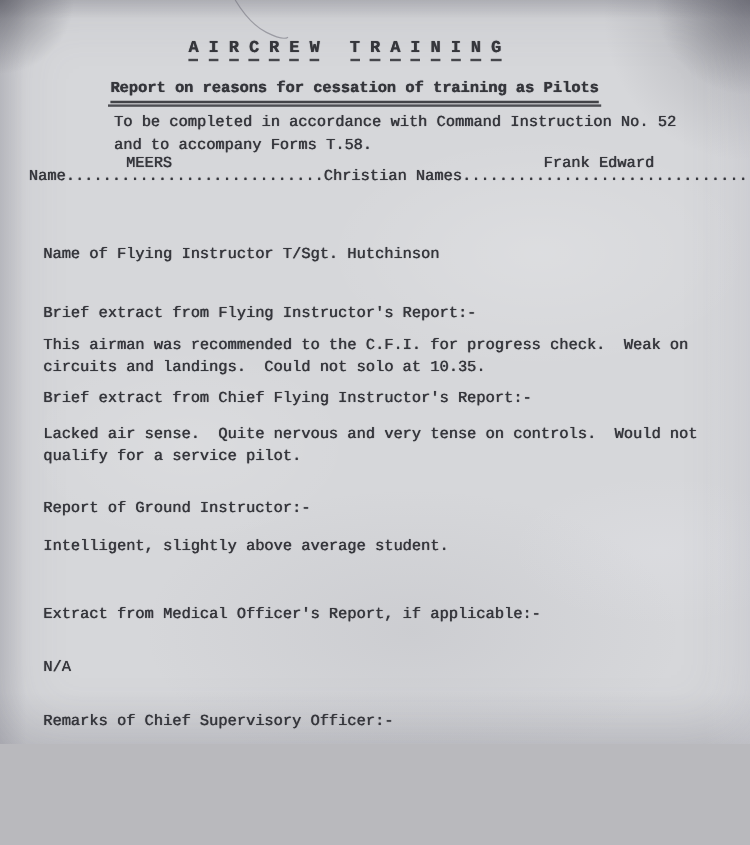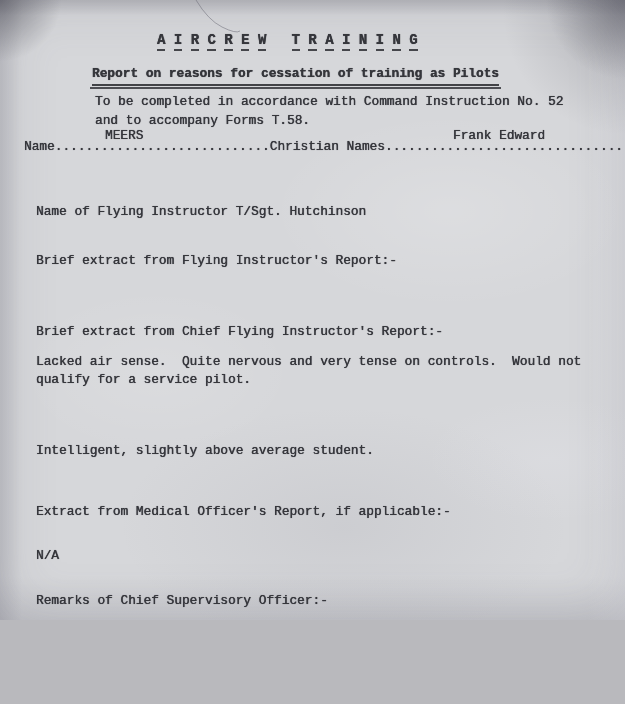--- a/index.html
+++ b/index.html
@@ -65,21 +65,21 @@
   .v-number{left:60px;bottom:9px;}
   .v-rank{left:200px;bottom:9px;}
   .v-course{left:470px;bottom:3px;}
 
   .section{left:36px;width:562px;font-size:12.8px;line-height:18.5px;}
   .section .heading{margin:0;font-size:12.8px;font-weight:normal;white-space:pre;}
   .section .body{margin:0;white-space:pre-wrap;}
   .s1{top:203px;}
   .s2{top:252px;} .s2 .body{margin-top:8px;}
   .s3{top:323px;} .s3 .body{margin-top:11px;}
-  .s4{top:415px;} .s4 .body{margin-top:27px;}
+  .s4{top:415px;} .s4 .body{margin-top:12px;}
   .s5{top:503px;} .s5 .body{margin-top:25px;}
   .s6{top:592px;} .s6 .body{margin-top:4.5px;}
 </style>
 </head>
 <body>
 
 <div class="paper">
 
   <svg class="crease" width="625" height="80" viewBox="0 0 625 80">
     <path d="M 196 0 Q 208 20 222 27 T 240 31" fill="none" stroke="rgba(110,110,120,0.55)" stroke-width="1"></path>
@@ -100,29 +100,32 @@
     <div class="dotline ink"><span>Name</span><span>............................</span><span>Christian Names</span><span>...............................</span></div>
   </div>
 
 
   <div class="abs section s1">
     <h2 class="heading ink">Name of Flying Instructor T/Sgt. Hutchinson</h2>
   </div>
 
   <div class="abs section s2">
     <h2 class="heading ink">Brief extract from Flying Instructor's Report:-</h2>
+    <p class="body ink">This airman was recommended to the C.F.I. for progress check.  Weak on
+circuits and landings.  Could not solo at 10.35.</p>
   </div>
 
   <div class="abs section s3">
     <h2 class="heading ink">Brief extract from Chief Flying Instructor's Report:-</h2>
     <p class="body ink">Lacked air sense.  Quite nervous and very tense on controls.  Would not
 qualify for a service pilot.</p>
   </div>
 
   <div class="abs section s4">
+    <h2 class="heading ink">Report of Ground Instructor:-</h2>
     <p class="body ink">Intelligent, slightly above average student.</p>
   </div>
 
   <div class="abs section s5">
     <h2 class="heading ink">Extract from Medical Officer's Report, if applicable:-</h2>
     <p class="body ink">N/A</p>
   </div>
 
   <div class="abs section s6">
     <h2 class="heading ink">Remarks of Chief Supervisory Officer:-</h2>

